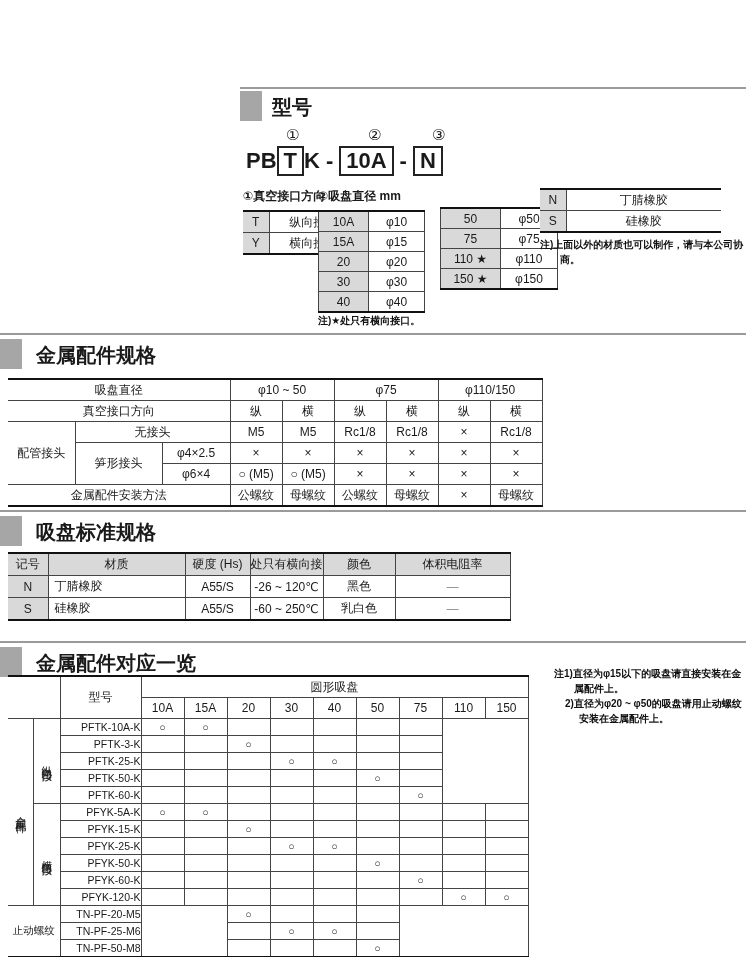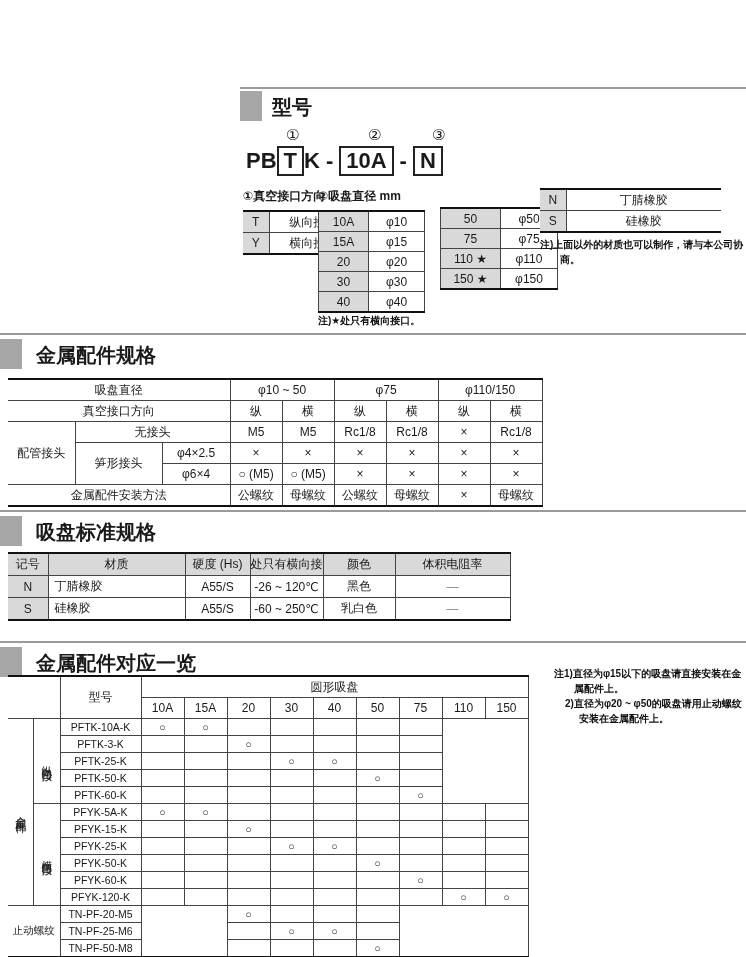--- a/index.html
+++ b/index.html
@@ -35,21 +35,21 @@
 
   .metal td { height:20px; }
   .pad td { height:21px; }
   .pad td.hdr { background:#d9d9d9; font-weight:normal; }
   .pad td.code { background:#d9d9d9; }
   .pad td.mat { text-align:left; padding-left:6px; }
   .dash { color:#8a8a8a; }
 
   .matrix td { height:16px; font-size:10.5px; }
   .matrix tr.h1 td, .matrix tr.h2 td { height:20px; font-size:12px; }
-  .matrix td.model { text-align:center; }
+  .matrix td.model { text-align:right; }
   .matrix td.glab { font-size:10.5px; }
   .vtext { writing-mode:vertical-rl; text-orientation:upright; font-size:11px; letter-spacing:2px; line-height:1; display:inline-block; }
 
   .note { font-size:10px; line-height:1.5; color:#111; text-align:left;font-weight:bold; }
   .hang  { padding-left:20px; text-indent:-20px; }
   .hang2 { margin-left:11px; padding-left:14px; text-indent:-14px; }
 
   .code-wrap { position:absolute; left:246px; top:126px; width:240px; height:60px; }
   .circ { position:absolute; top:0; font-size:15px; }
   .code-line { position:absolute; top:20px; left:0; display:flex; align-items:center; font-size:22px; font-weight:bold; }

